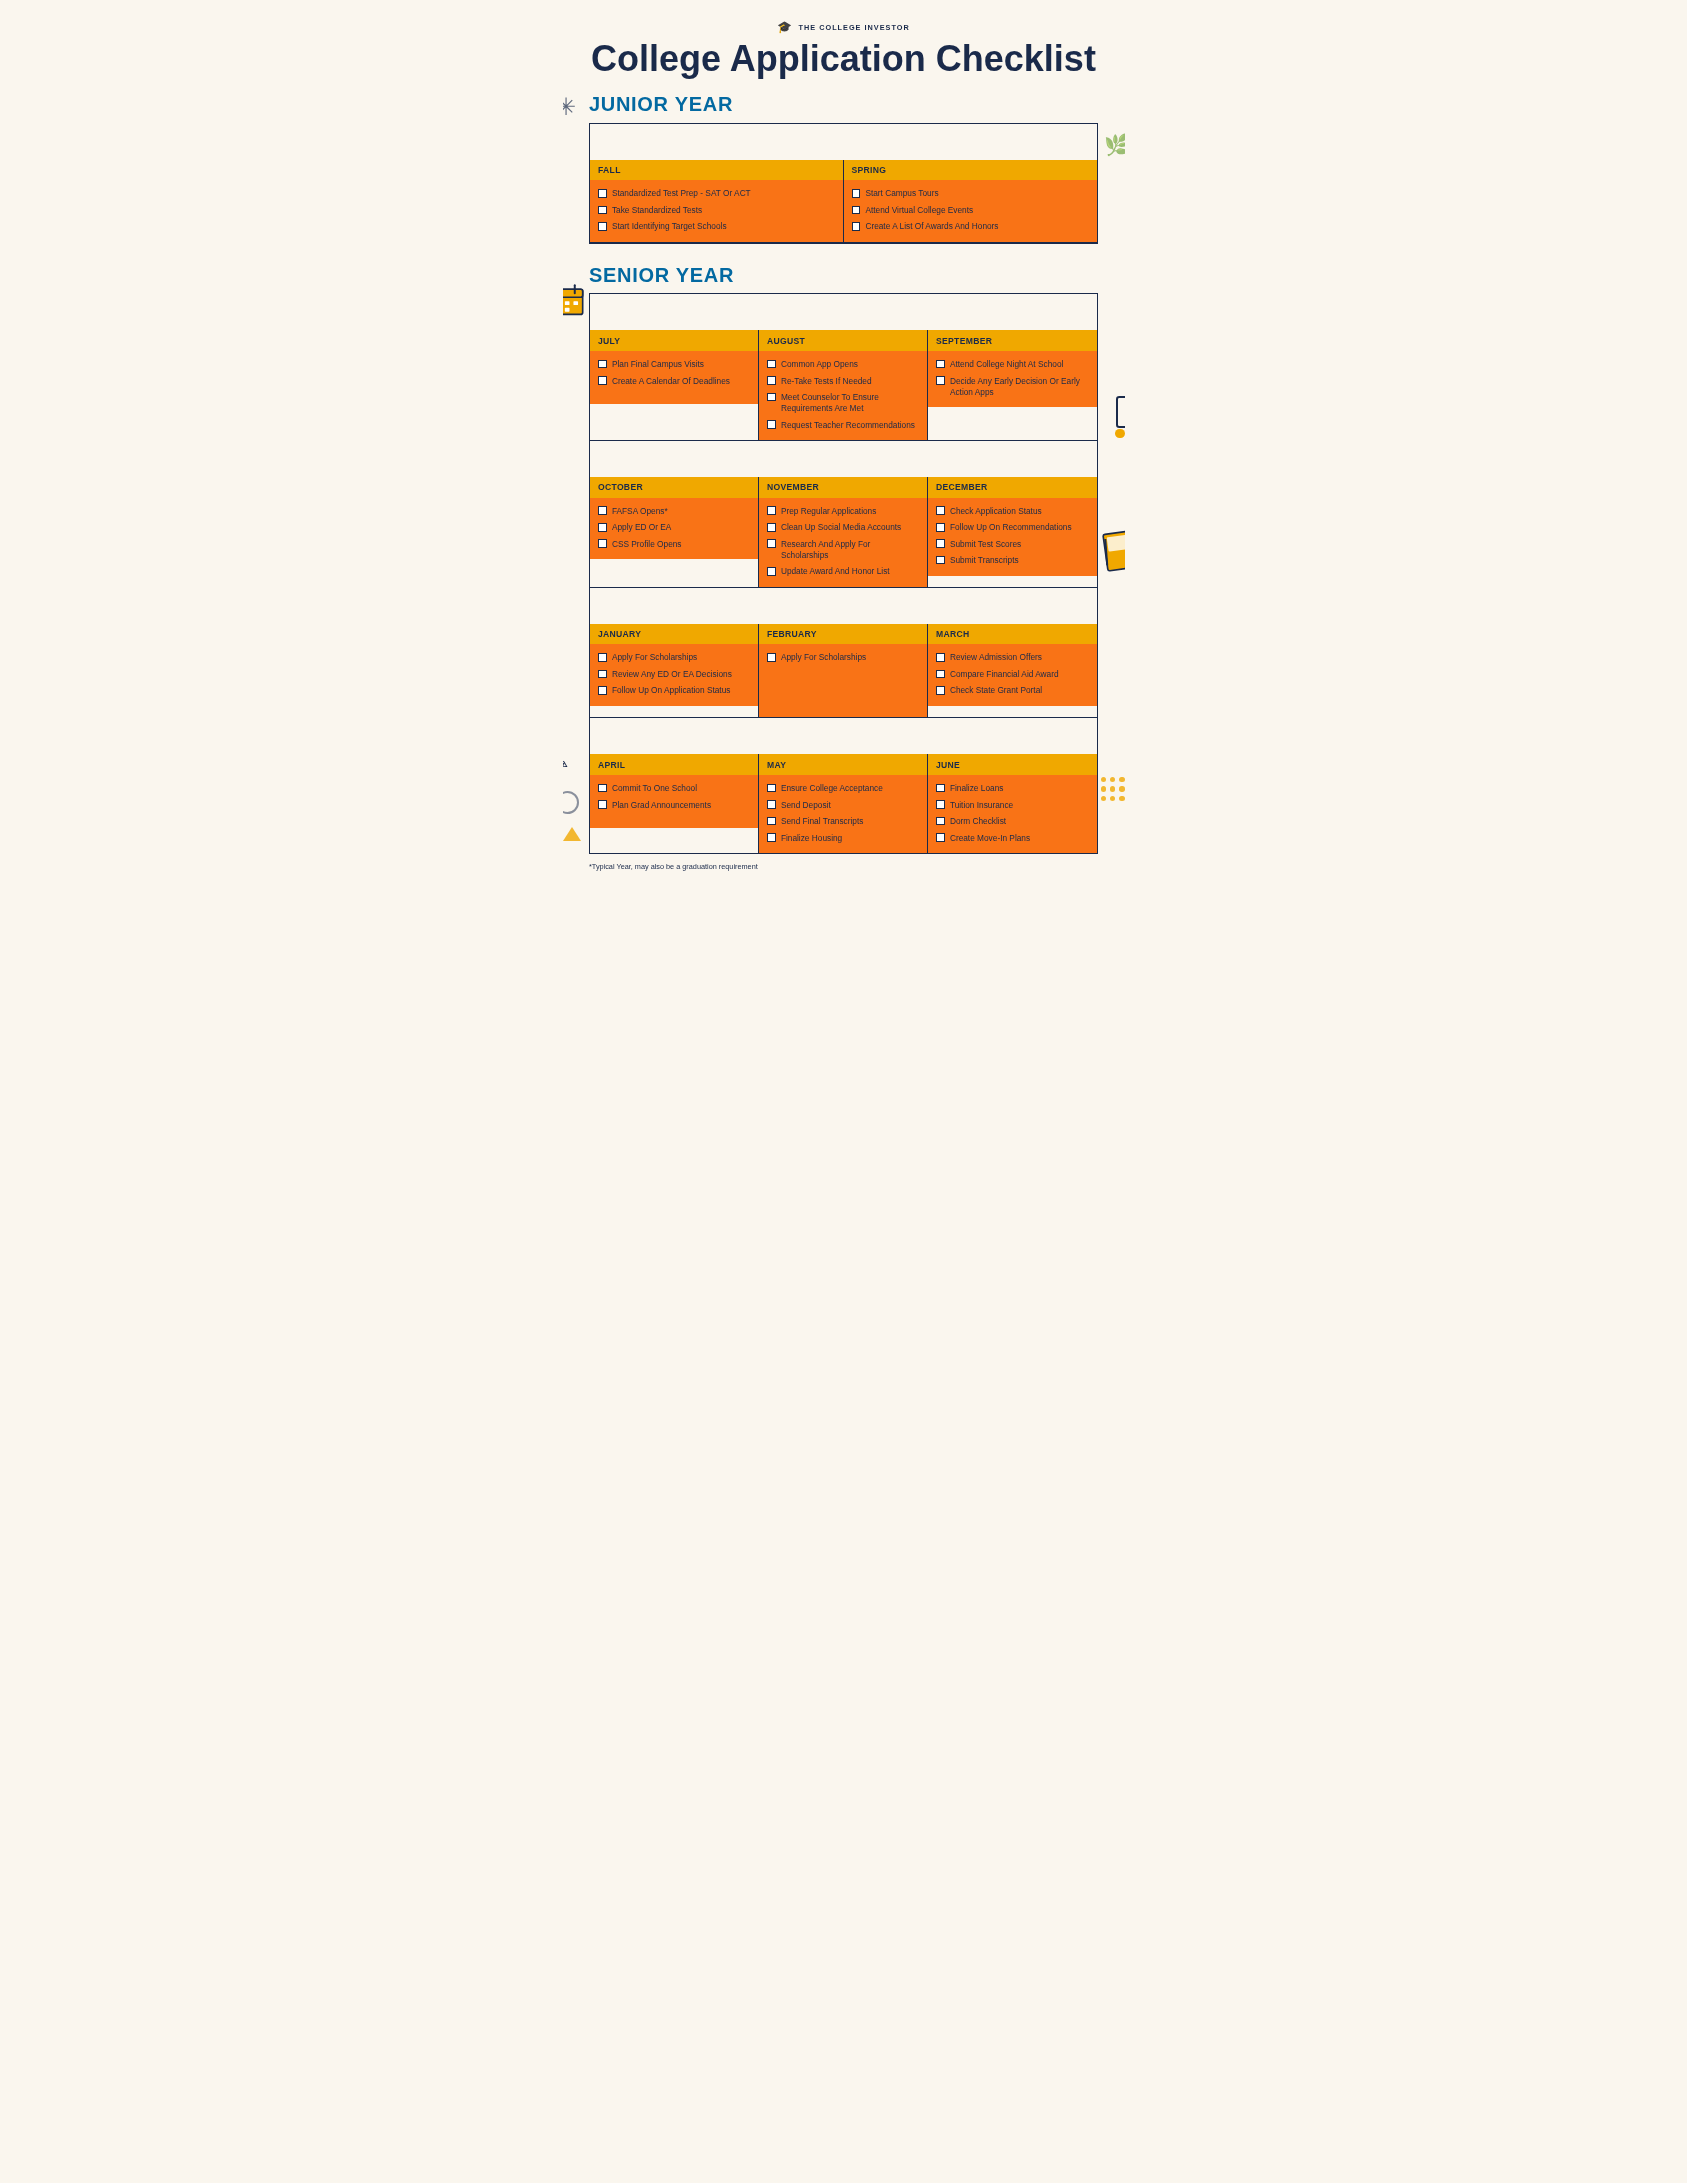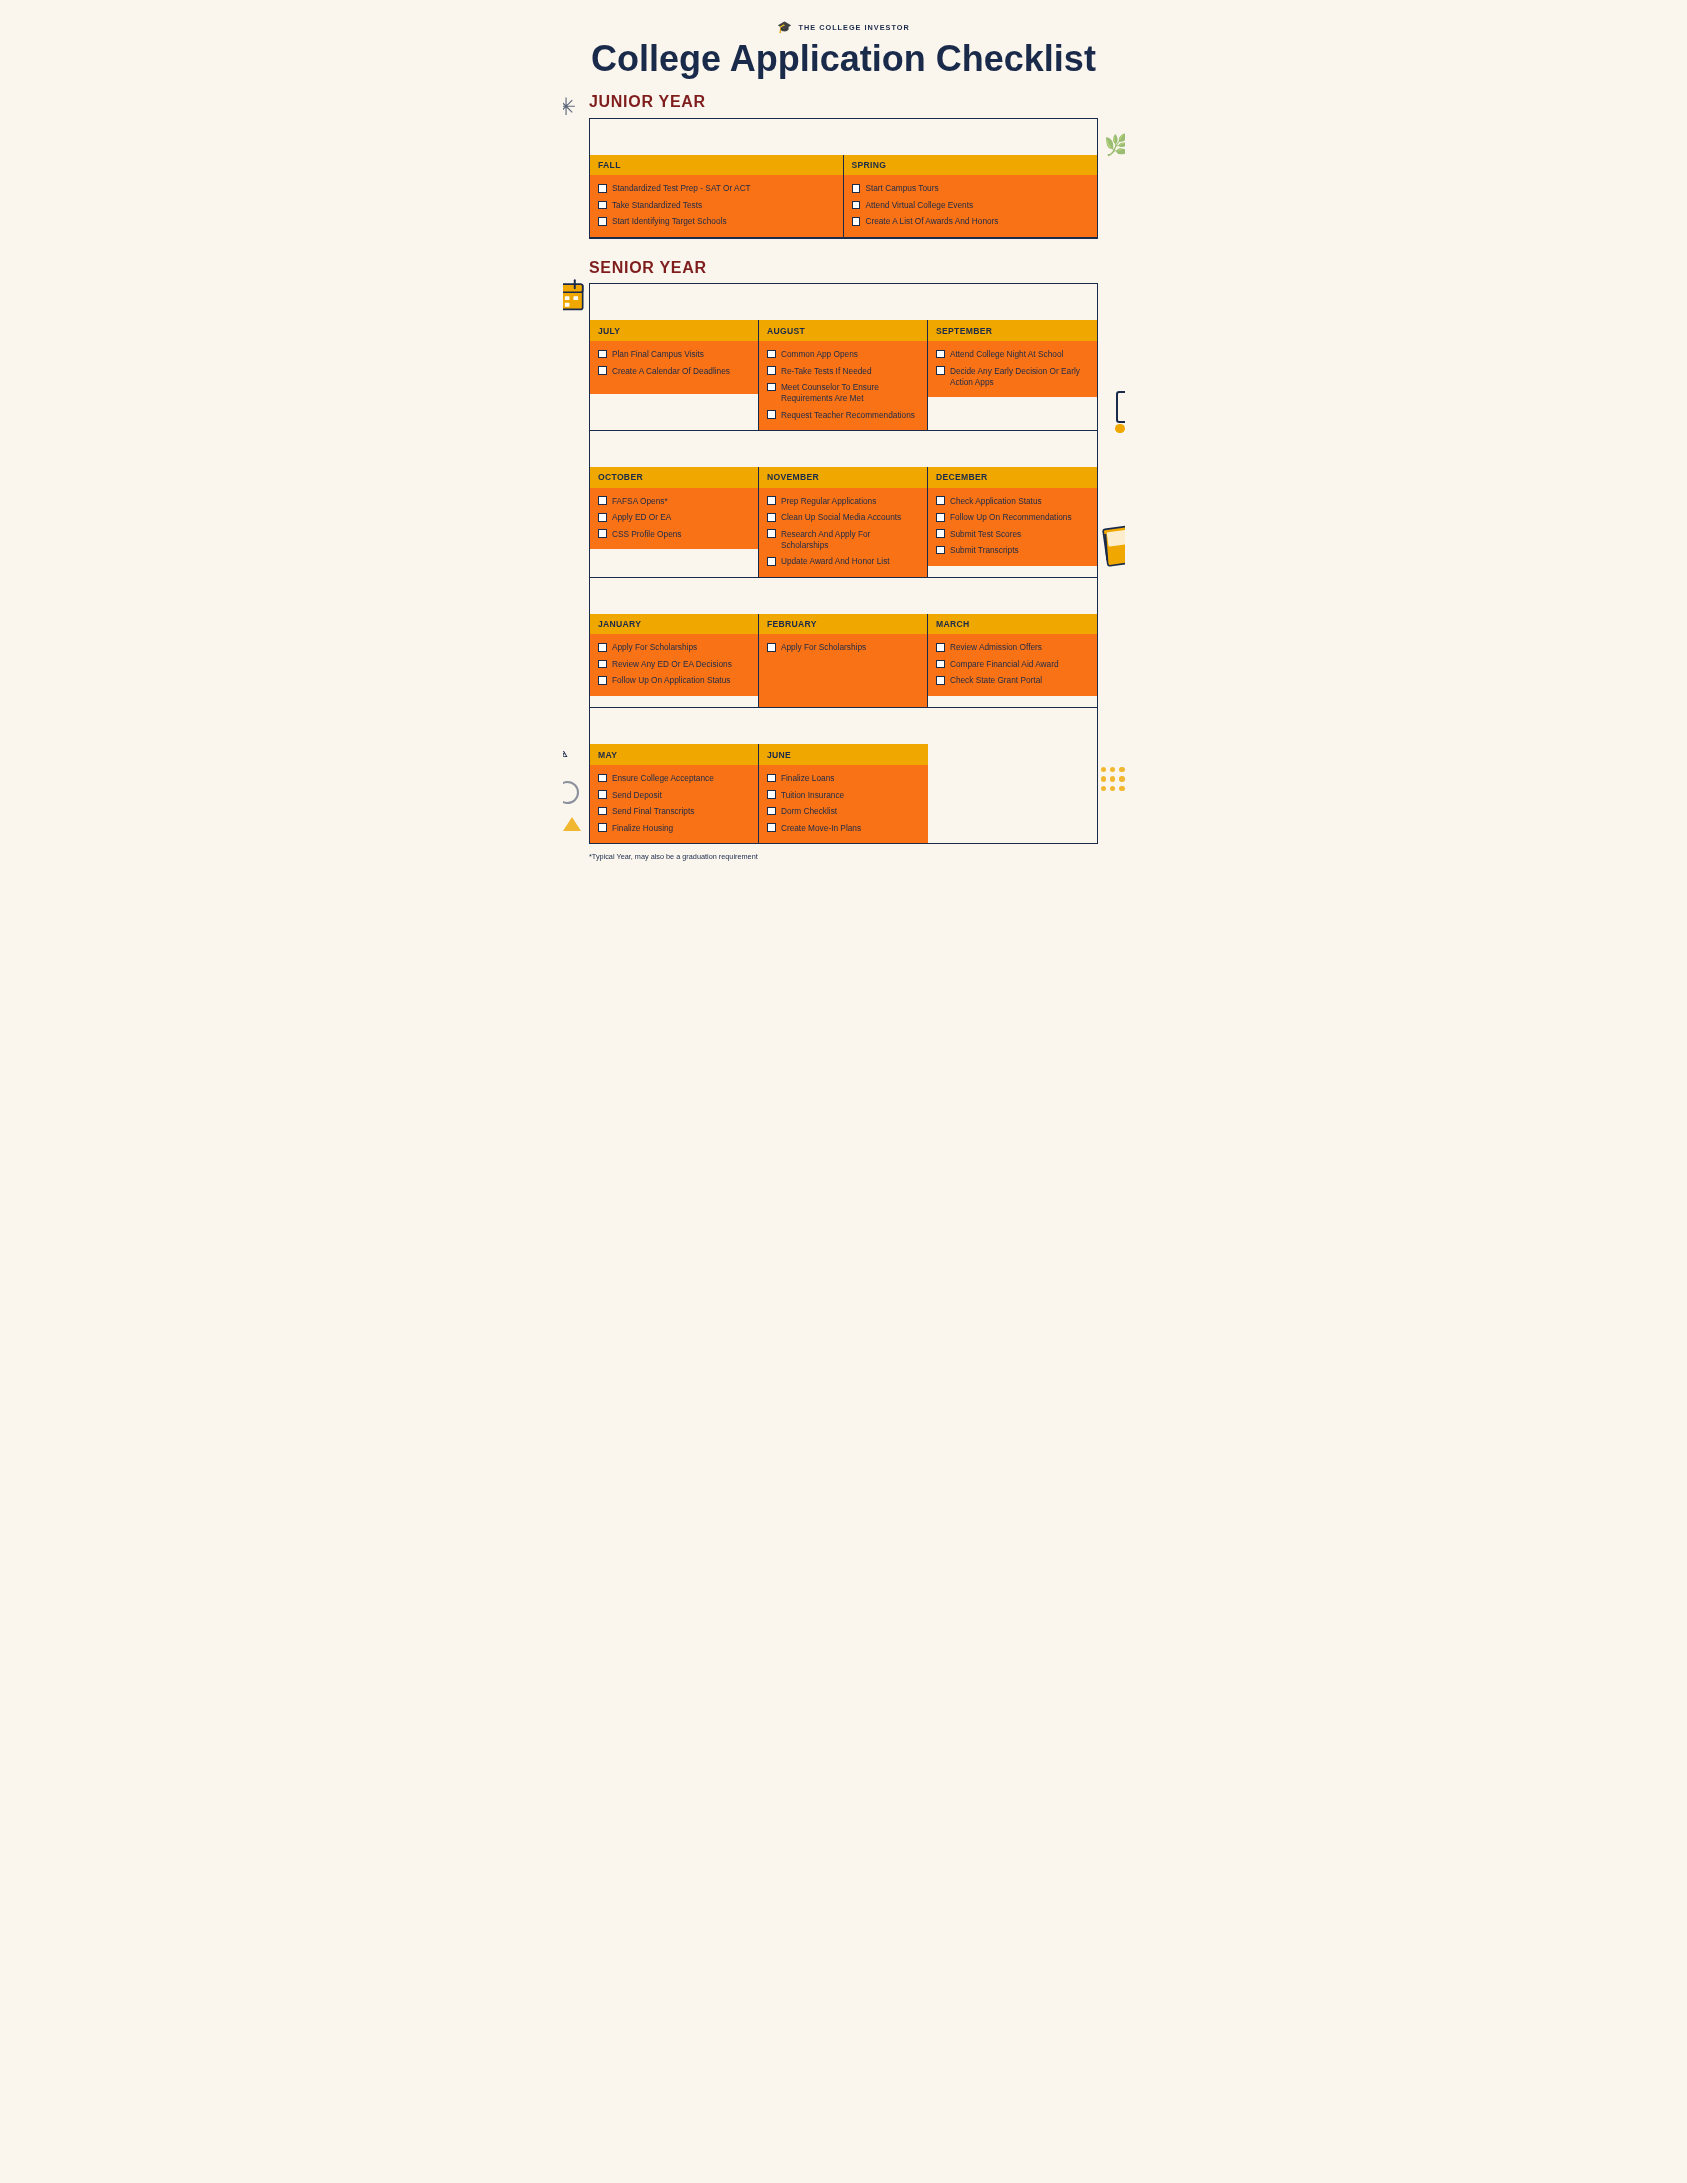--- a/index.html
+++ b/index.html
@@ -29,24 +29,24 @@
     .brand-icon {
       font-size: 12px;
     }
     .main-title {
       font-size: 36px;
       font-weight: 900;
       color: #1a2a4a;
       margin-bottom: 13.2px;
     }
     .section-title {
-      font-size: 16px;
+      font-size: 20px;
       font-weight: 900;
       letter-spacing: 0.7px;
-      color: #7f1d1d;
+      color: #0369a1;
       margin-bottom: 6.6px;
     }
     .junior-year {
       margin-bottom: 20px;
       position: relative;
     }
     .senior-year {
       position: relative;
     }
     .grid-2 {
@@ -468,20 +468,33 @@
           <div class="checklist-item">
               <div class="checkbox"></div>
               <span>Check State Grant Portal</span>
             </div>
         </div>
       </div>
     </div>
 
     <div class="senior-grid-row">
       <div class="month-block">
+        <div class="month-header"><span>APRIL</span></div>
+        <div class="month-content">
+          <div class="checklist-item">
+              <div class="checkbox"></div>
+              <span>Commit To One School</span>
+            </div>
+          <div class="checklist-item">
+              <div class="checkbox"></div>
+              <span>Plan Grad Announcements</span>
+            </div>
+        </div>
+      </div>
+      <div class="month-block">
         <div class="month-header"><span>MAY</span></div>
         <div class="month-content">
           <div class="checklist-item">
               <div class="checkbox"></div>
               <span>Ensure College Acceptance</span>
             </div>
           <div class="checklist-item">
               <div class="checkbox"></div>
               <span>Send Deposit</span>
             </div>

